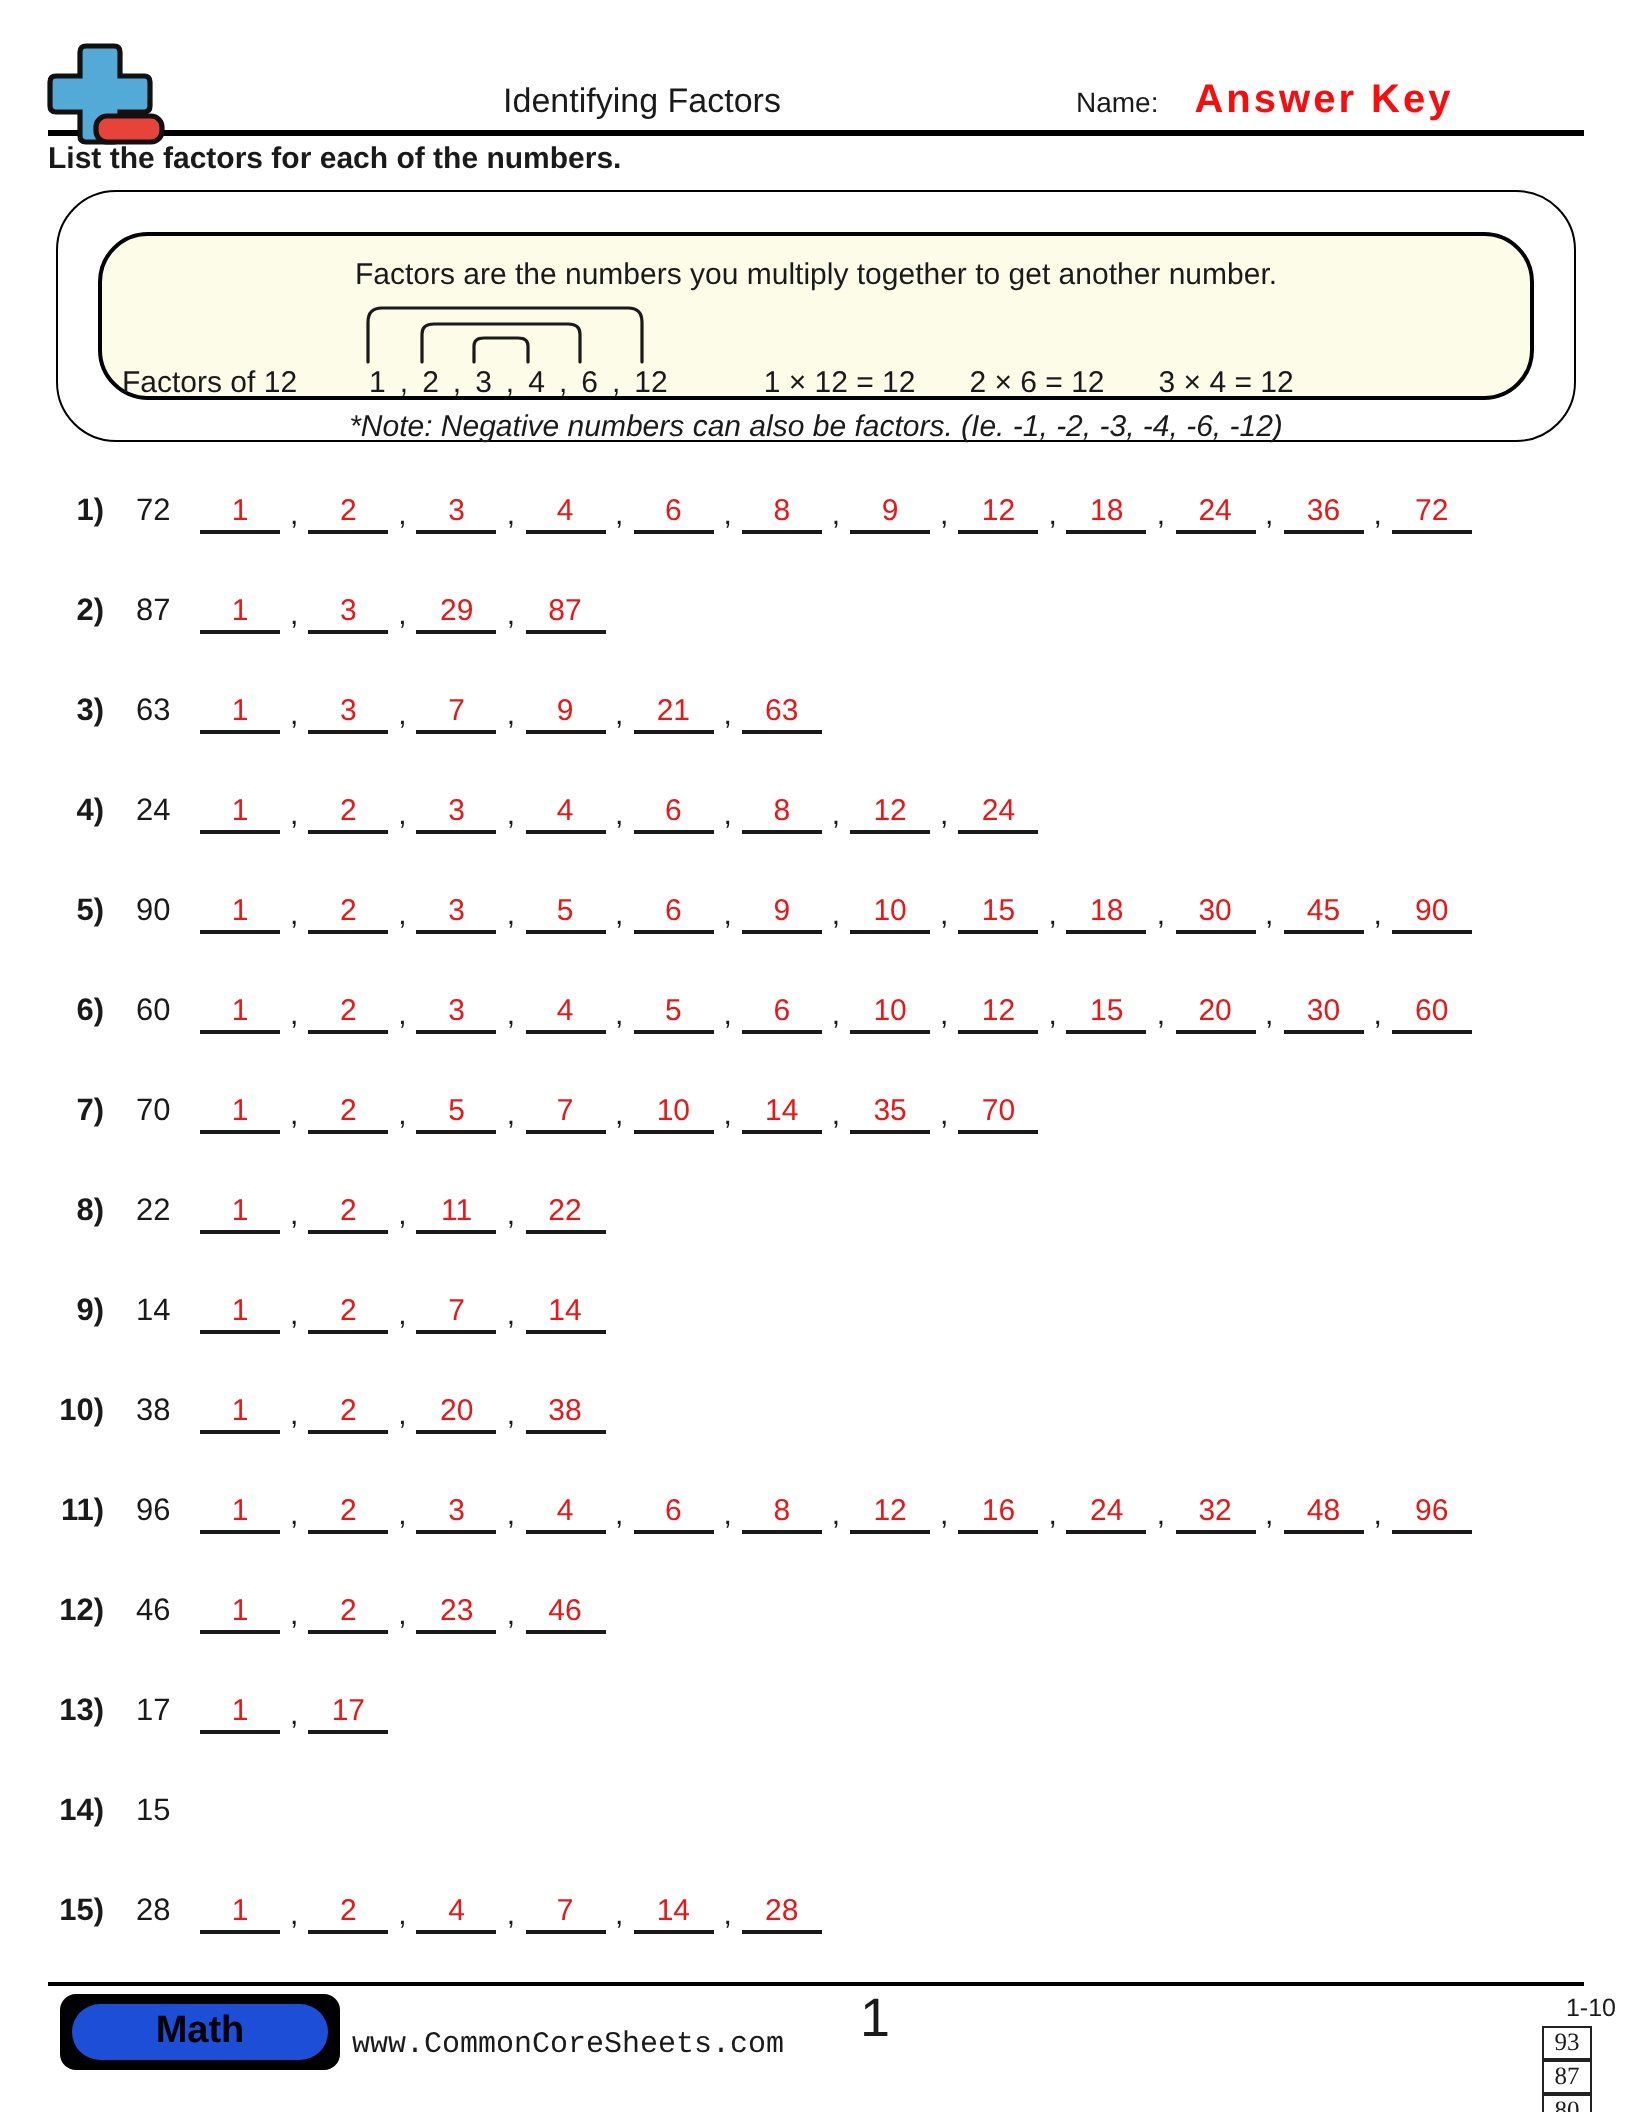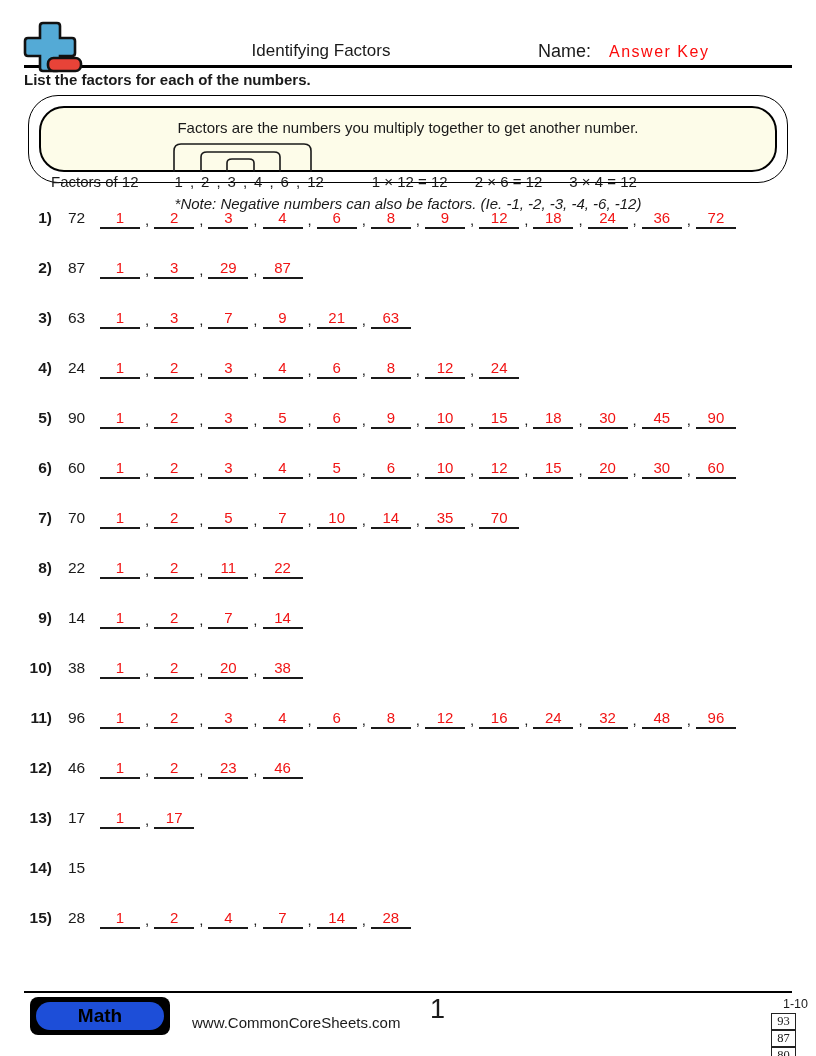--- a/index.html
+++ b/index.html
@@ -10,27 +10,27 @@
     font-family:"Liberation Sans", sans-serif; overflow:hidden;
   }
 
   
   .header { position:relative; margin:0 24px; padding-top:18px; }
   .header-row { display:flex; align-items:flex-end; border-bottom:3px solid #000; height:50px; }
   .logo { position:absolute; left:-6px; top:20px; width:66px; height:54px; z-index:2; }
   .logo-space { width:80px; flex-shrink:0; }
   .title { flex:1; text-align:center; font-size:17px; padding-bottom:4px; }
   .name-wrap { width:254px; flex-shrink:0; display:flex; align-items:baseline; justify-content:flex-start; padding-bottom:3px; white-space:nowrap; }
-  .name-label { font-size:18px; }
-  .name-value { font-size:16px; font-weight:normal; color:var(--accent-red,#f00); margin-left:18px; letter-spacing:1.5px; }
+  .name-label { font-size:14px; }
+  .name-value { font-size:20px; font-weight:bold; color:var(--accent-red,#f00); margin-left:18px; letter-spacing:1.5px; }
 
   .instruction { font-weight:bold; font-size:15px; margin:3px 24px 0; }
 
   
-  .ex-outer { margin:7px 28px 0; border:1.5px solid #000; border-radius:30px; padding:10px; height:88px; }
+  .ex-outer { margin:7px 28px 0; border:1.5px solid #000; border-radius:30px; padding:20px; height:126px; }
   .ex-inner { position:relative; border:2px solid #000; border-radius:25px; background:var(--box-bg,#fdfce9); height:100%; }
   .ex-intro { text-align:center; font-size:15px; margin-top:11px; }
   .ex-main { display:flex; align-items:baseline; margin:37px 0 0 10px; }
   .ex-label { font-size:15px; flex-shrink:0; }
   .ex-factors { position:relative; margin-left:36px; font-size:15px; white-space:nowrap; }
   .ex-factors .arcs { position:absolute; left:-5px; top:-35px; }
   .ex-comma { margin:0 7px; }
   .ex-eqs { margin-left:48px; display:flex; gap:27px; font-size:15px; white-space:nowrap; }
   .ex-note { text-align:center; font-style:italic; font-size:15px; margin-top:5px; }
 
@@ -46,21 +46,21 @@
     font-size:15px; padding-bottom:1px;
   }
   .sep { margin:0 5px; font-size:15px; vertical-align:-2px; }
 
   
   .footer { position:absolute; left:0; right:0; top:991px; }
   .footer-line { border-top:2px solid #000; margin:0 24px; }
   .footer-content { position:relative; height:50px; }
   .badge { position:absolute; left:30px; top:4px; width:140px; height:38px; background:#000; border-radius:8px; display:flex; align-items:center; justify-content:center; }
   .badge-pill { width:128px; height:28px; background:#1d4ed8; border-radius:999px; display:flex; align-items:center; justify-content:center; font-weight:bold; font-size:19px; color:#000; }
-  .website { position:absolute; left:192px; top:21px; font-size:15px; }
+  .website { position:absolute; left:176px; top:21px; font-size:15px;font-family:Liberation Mono, monospace; }
   .page-num { position:absolute; left:430px; top:1px; font-size:27px; }
   .score-table { position:absolute; right:4px; top:3px; }
   .score-row { display:flex; height:17px; margin-top:-1px;flex-direction:column; }
   .score-row:first-child { margin-top:0; }
   .score-label { width:40px; text-align:right; padding-right:4px; font-size:12.5px; line-height:17px; flex-shrink:0; }
   .score-cell {
     width:25px; margin-left:-1px; border:1px solid #222; background:#fff;
     font-size:12.5px; text-align:center; line-height:15px; flex-shrink:0;font-family:Liberation Serif, serif;
   }
   .score-cell:first-of-type { margin-left:0; }

